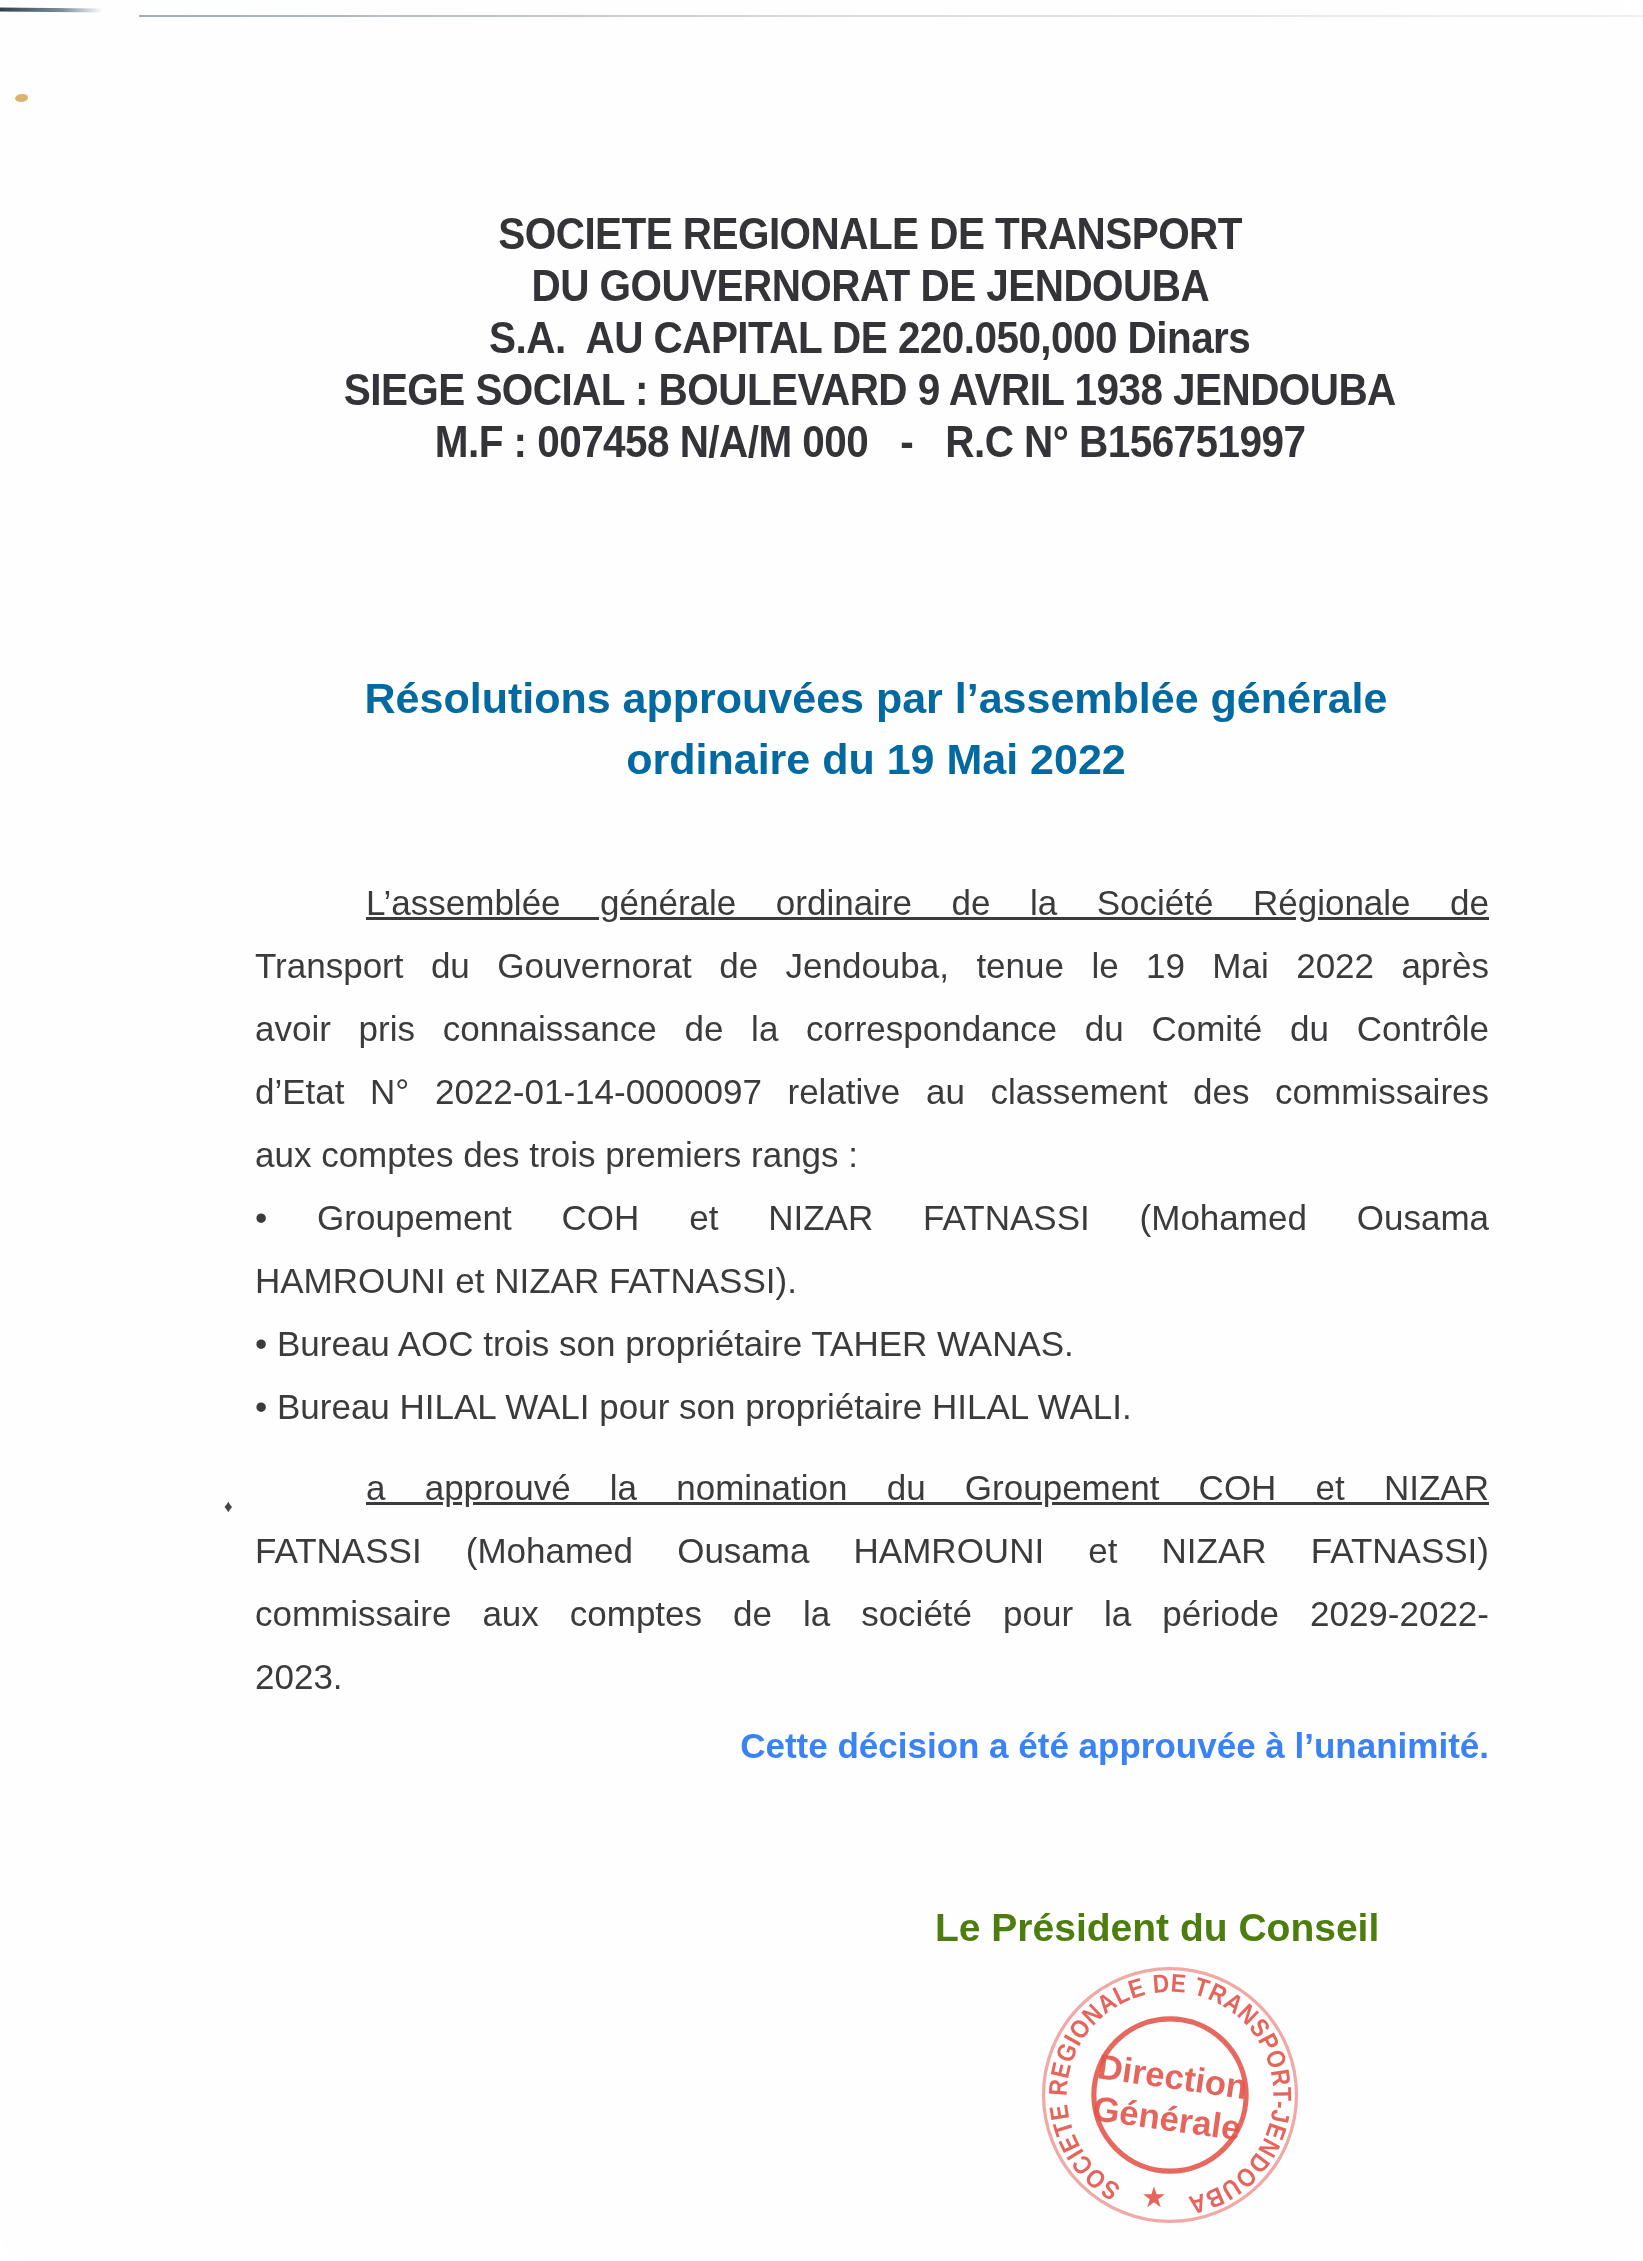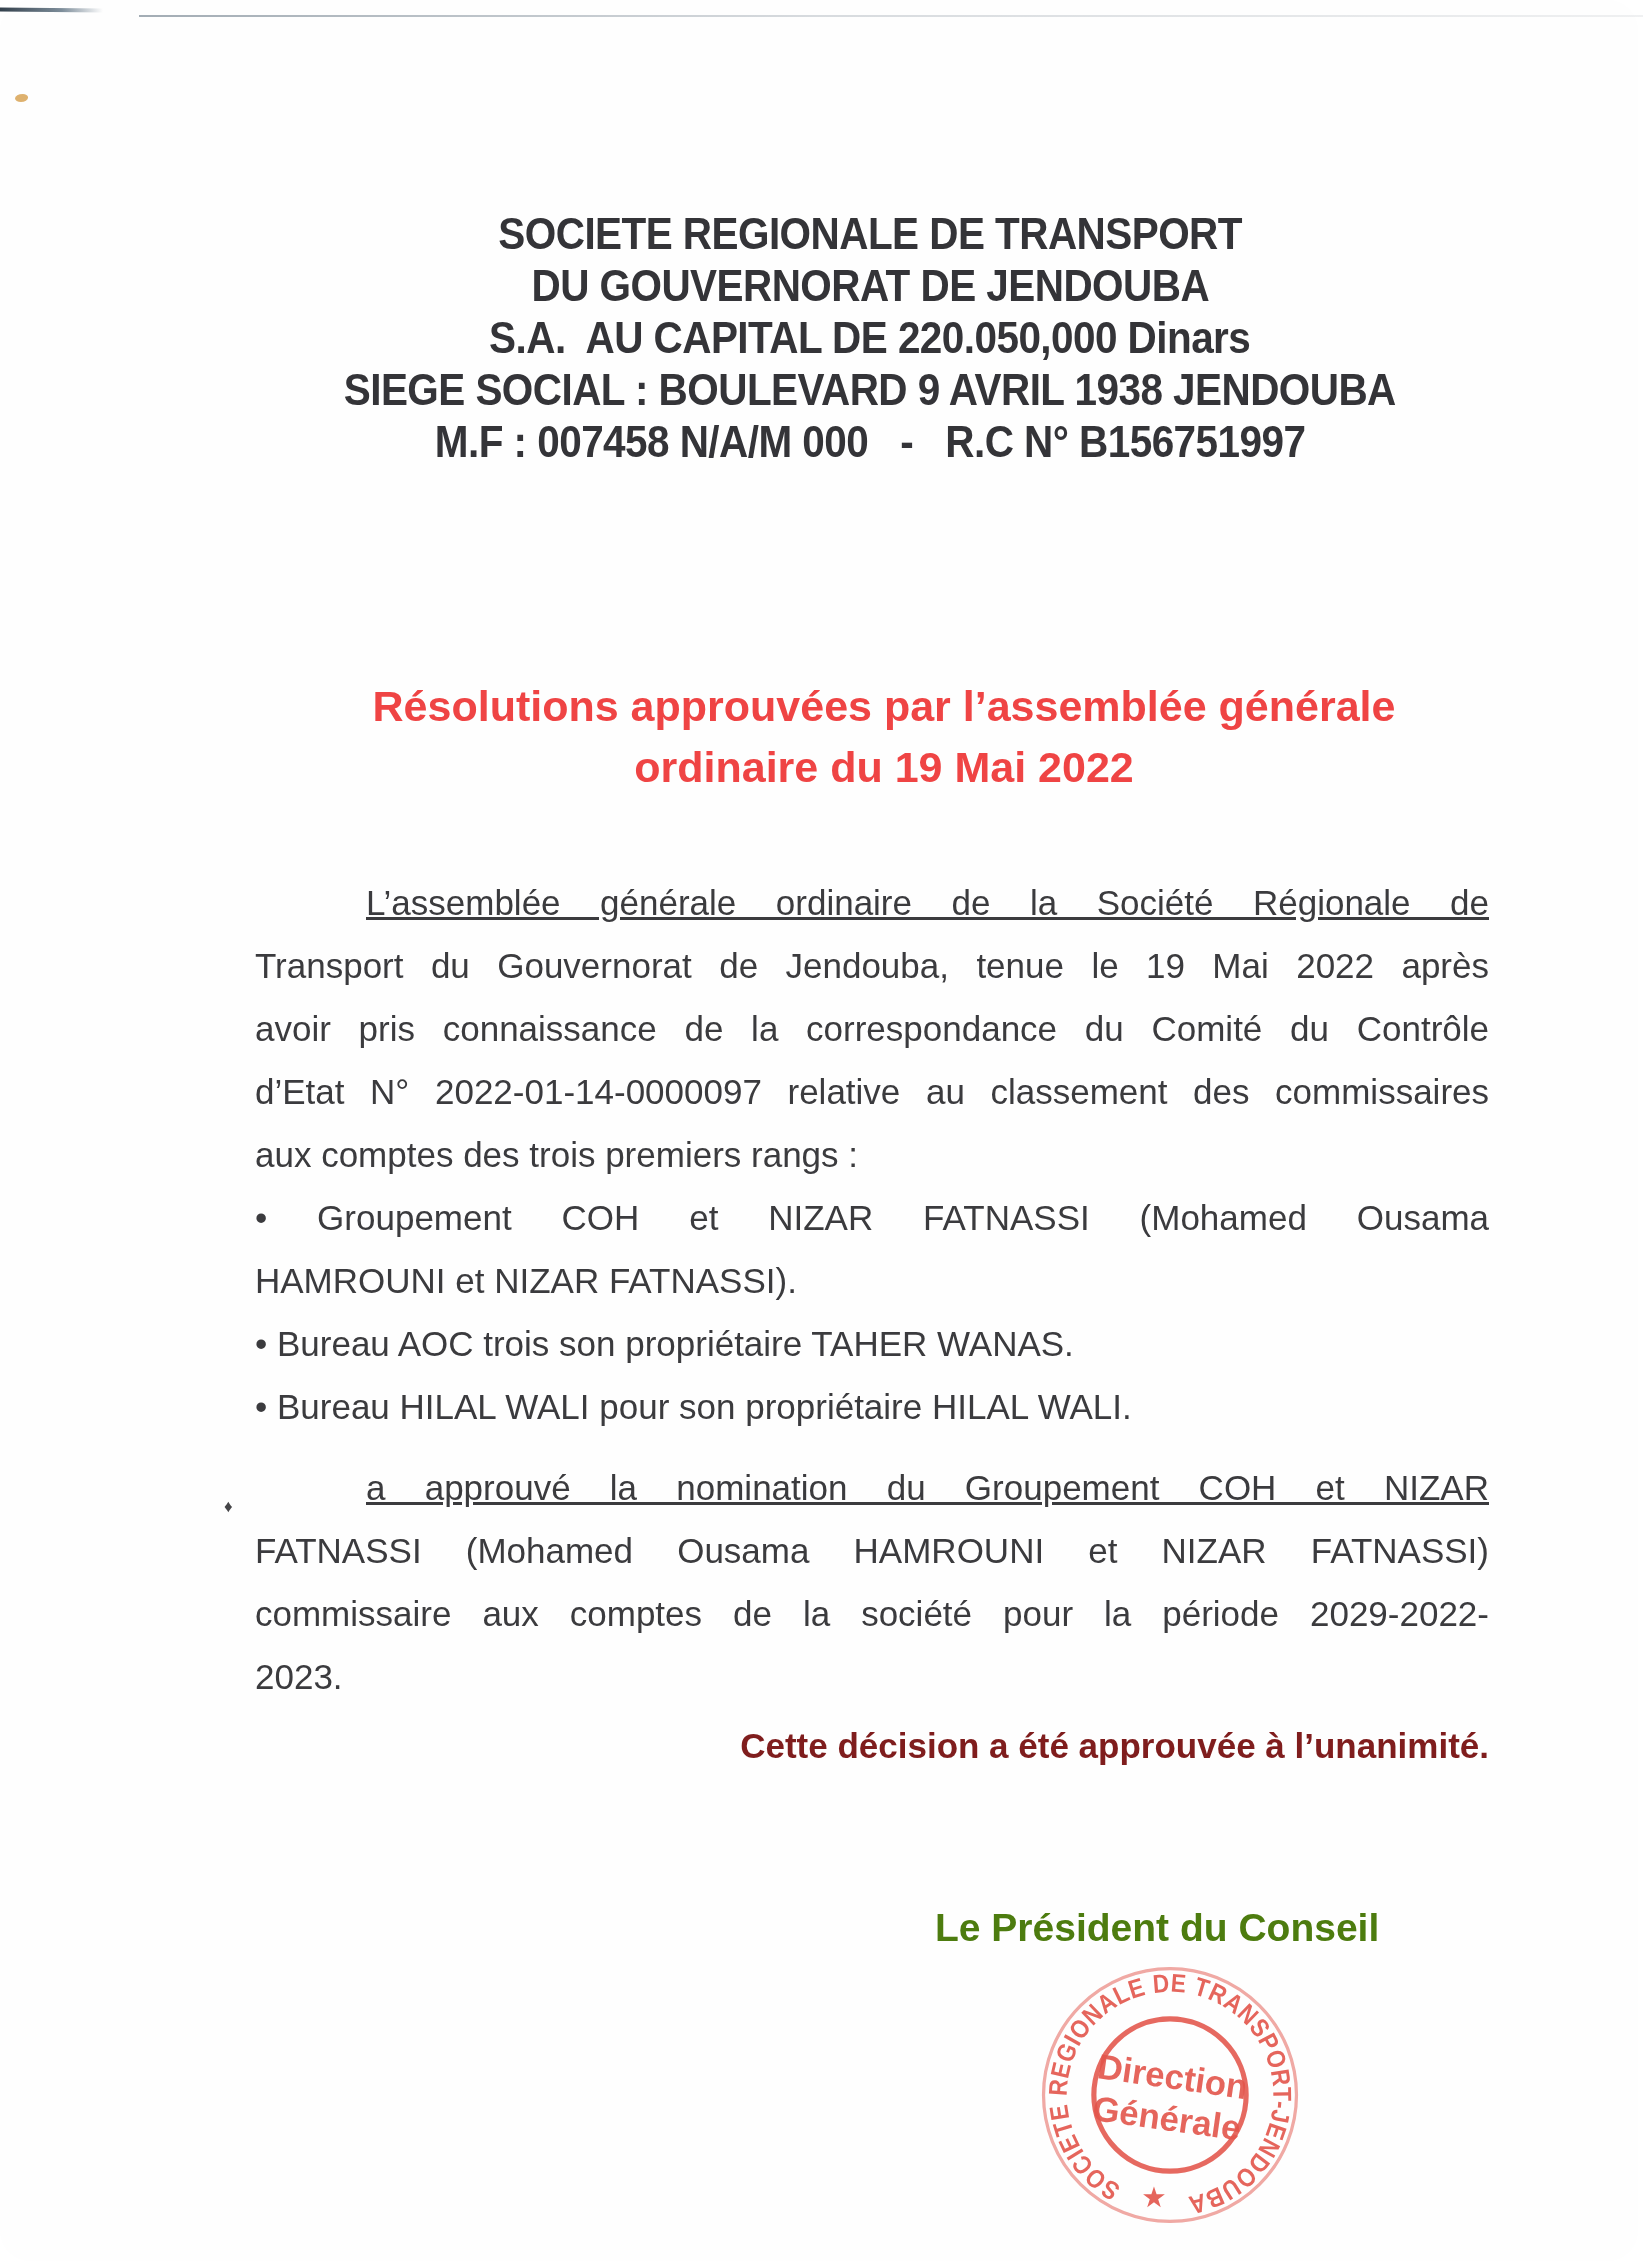--- a/index.html
+++ b/index.html
@@ -45,26 +45,26 @@
   .letterhead .cond {
     display: inline-block;
     transform: scaleX(0.92);
     transform-origin: center;
     white-space: pre-wrap;
   }
 
   
   .doc-title {
     position: absolute; left: 255px; top: 664px; width: 1234px;
-    margin: 12px;
+    margin: 4px;
     text-align: center;
     font-weight: bold;
     font-size: 43px;
     line-height: 61px;
-    color: #ef4444;
+    color: #0369a1;
   }
 
   
   .body-text {
     position: absolute; left: 255px; top: 871px; width: 1234px;
     font-size: 35px;
     line-height: 63px;
     color: #3b3b3e;
   }
   .bline { width: 100%; }
@@ -74,21 +74,21 @@
   .rel { position: relative; }
   .pmarker {
     position: absolute; left: -31px; top: 19.3px;
     font-size: 17px; color: #454548;
     text-indent: 0;
   }
   .decision {
     margin-top: 6.4px;
     text-align: right;
     font-weight: bold;
-    color: #7f1d1d;
+    color: #3b82f6;
   }
 
   
   .signature {
     position: absolute; left: 935px; top: 1902px;
     font-size: 39px; font-weight: bold; line-height: 52px;
     color: #4d7c0f;
     white-space: nowrap;
   }
 

